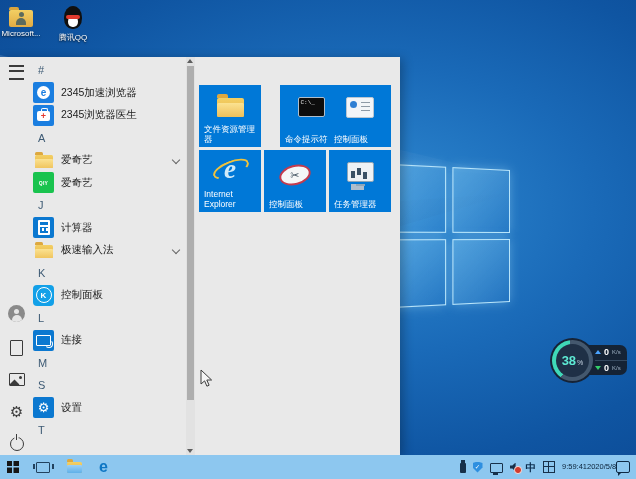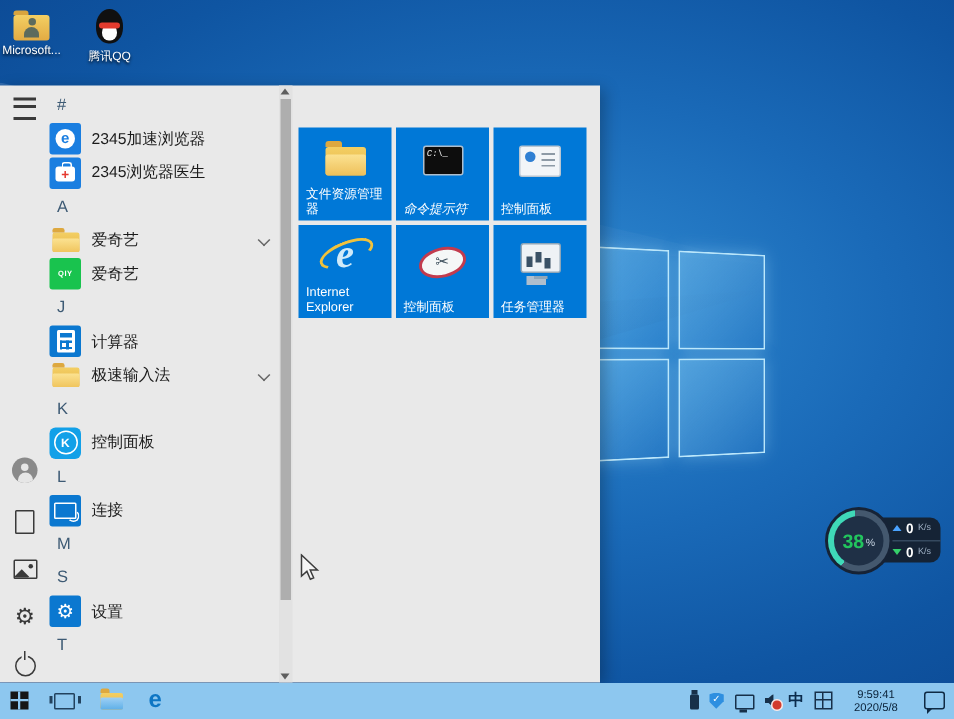--- a/index.html
+++ b/index.html
@@ -123,37 +123,37 @@
     display:flex;align-items:center;justify-content:center;color:#fff;font-size:6.5px;line-height:6.5px;}
   .net{width:11px;height:8px;border:1.4px solid #17304a;border-radius:1px;position:relative;margin-top:1px;}
   .net::after{content:'';position:absolute;left:2px;bottom:-3.5px;width:5px;height:1.6px;background:#17304a;}
   .spk{width:9px;height:9px;background:#17304a;clip-path:polygon(0 32%,32% 32%,68% 0,68% 100%,32% 68%,0 68%);position:relative;}
   .spk-wrap{position:relative;}
   .spk-badge{position:absolute;right:-3px;bottom:-2px;width:5.5px;height:5.5px;border-radius:50%;background:#d23b2e;border:1px solid #f7e9e9;}
   .ime{font-size:10.5px;font-weight:bold;color:#0b2c4d;line-height:11px;}
   .imegrid{width:10px;height:10px;border:1.3px solid #17304a;background:
       linear-gradient(#17304a,#17304a) center/100% 1.2px no-repeat,
       linear-gradient(#17304a,#17304a) center/1.2px 100% no-repeat;}
-  .clock{display:flex;flex-direction:column;align-items:center;font-size:7.5px;line-height:9.5px;color:#0a2239;width:44px;}
+  .clock{display:flex;flex-direction:row;align-items:center;font-size:7.5px;line-height:9.5px;color:#0a2239;width:44px;}
   .bubble{width:12px;height:10px;border:1.5px solid #0f2a44;border-radius:2px;position:relative;margin:0 3px;}
   .bubble::after{content:'';position:absolute;left:1px;bottom:-4px;width:0;height:0;border-top:4px solid #0f2a44;border-right:4px solid transparent;}
   
   .sw-panel{position:absolute;left:578px;top:345px;width:49px;height:30px;background:rgba(22,33,48,.96);border-radius:7px;z-index:1;}
   .sw-row{height:14.5px;display:flex;align-items:center;padding-left:17px;gap:3px;}
   .sw-div{height:1px;background:#35495f;margin-left:15px;}
   .arr-up{width:0;height:0;border-left:3px solid transparent;border-right:3px solid transparent;border-bottom:4.5px solid #4aa3ff;}
   .arr-down{width:0;height:0;border-left:3px solid transparent;border-right:3px solid transparent;border-top:4.5px solid #35d06a;}
   .sw-val{color:#fff;font-size:9px;font-weight:bold;}
   .sw-unit{color:#9fb0c4;font-size:6px;}
   .sw-circle{position:absolute;left:550px;top:338px;width:45px;height:45px;border-radius:50%;background:#162336;z-index:2;
     display:flex;align-items:center;justify-content:center;}
   .sw-circle::before{content:'';position:absolute;inset:2px;border-radius:50%;
     background:conic-gradient(from 215deg,#3fd9b8 0 137deg,#44586e 137deg 360deg);}
   .sw-circle::after{content:'';position:absolute;inset:6px;border-radius:50%;background:#1f3046;}
-  .sw-pct{position:relative;z-index:3;color:#22c55e;font-size:13px;font-weight:bold;}
+  .sw-pct{position:relative;z-index:3;color:#5eead4;font-size:13px;font-weight:bold;}
   .sw-sign{position:relative;z-index:3;color:#c4d2e0;font-size:7px;margin:4px 0 0 1px;}
   
   .cursor{position:absolute;left:200px;top:369px;z-index:9;}
 </style>
 </head>
 <body>
 
 <div class="desktop">
   <div class="beam-top"></div>
   <div class="beam-bottom"></div>
@@ -309,21 +309,21 @@
       <div class="sb-thumb"></div>
       <div class="sb-down"></div>
     </div>
 
     <div class="tile" style="left:199px;top:28px;">
       <div class="tico">
           <span class="t-folder"></span>
         </div>
       <div class="tl">文件资源管理器</div>
     </div>
-    <div class="tile" style="left:264px;top:28px;font-style:italic;">
+    <div class="tile" style="left:280px;top:28px;">
       <div class="tico" style="top:12px;">
           <span class="t-cmd">C:\_</span>
         </div>
       <div class="tl">命令提示符</div>
     </div>
     <div class="tile" style="left:329px;top:28px;">
       <div class="tico" style="top:12px;">
           <span class="t-cpl"></span>
         </div>
       <div class="tl">控制面板</div>

